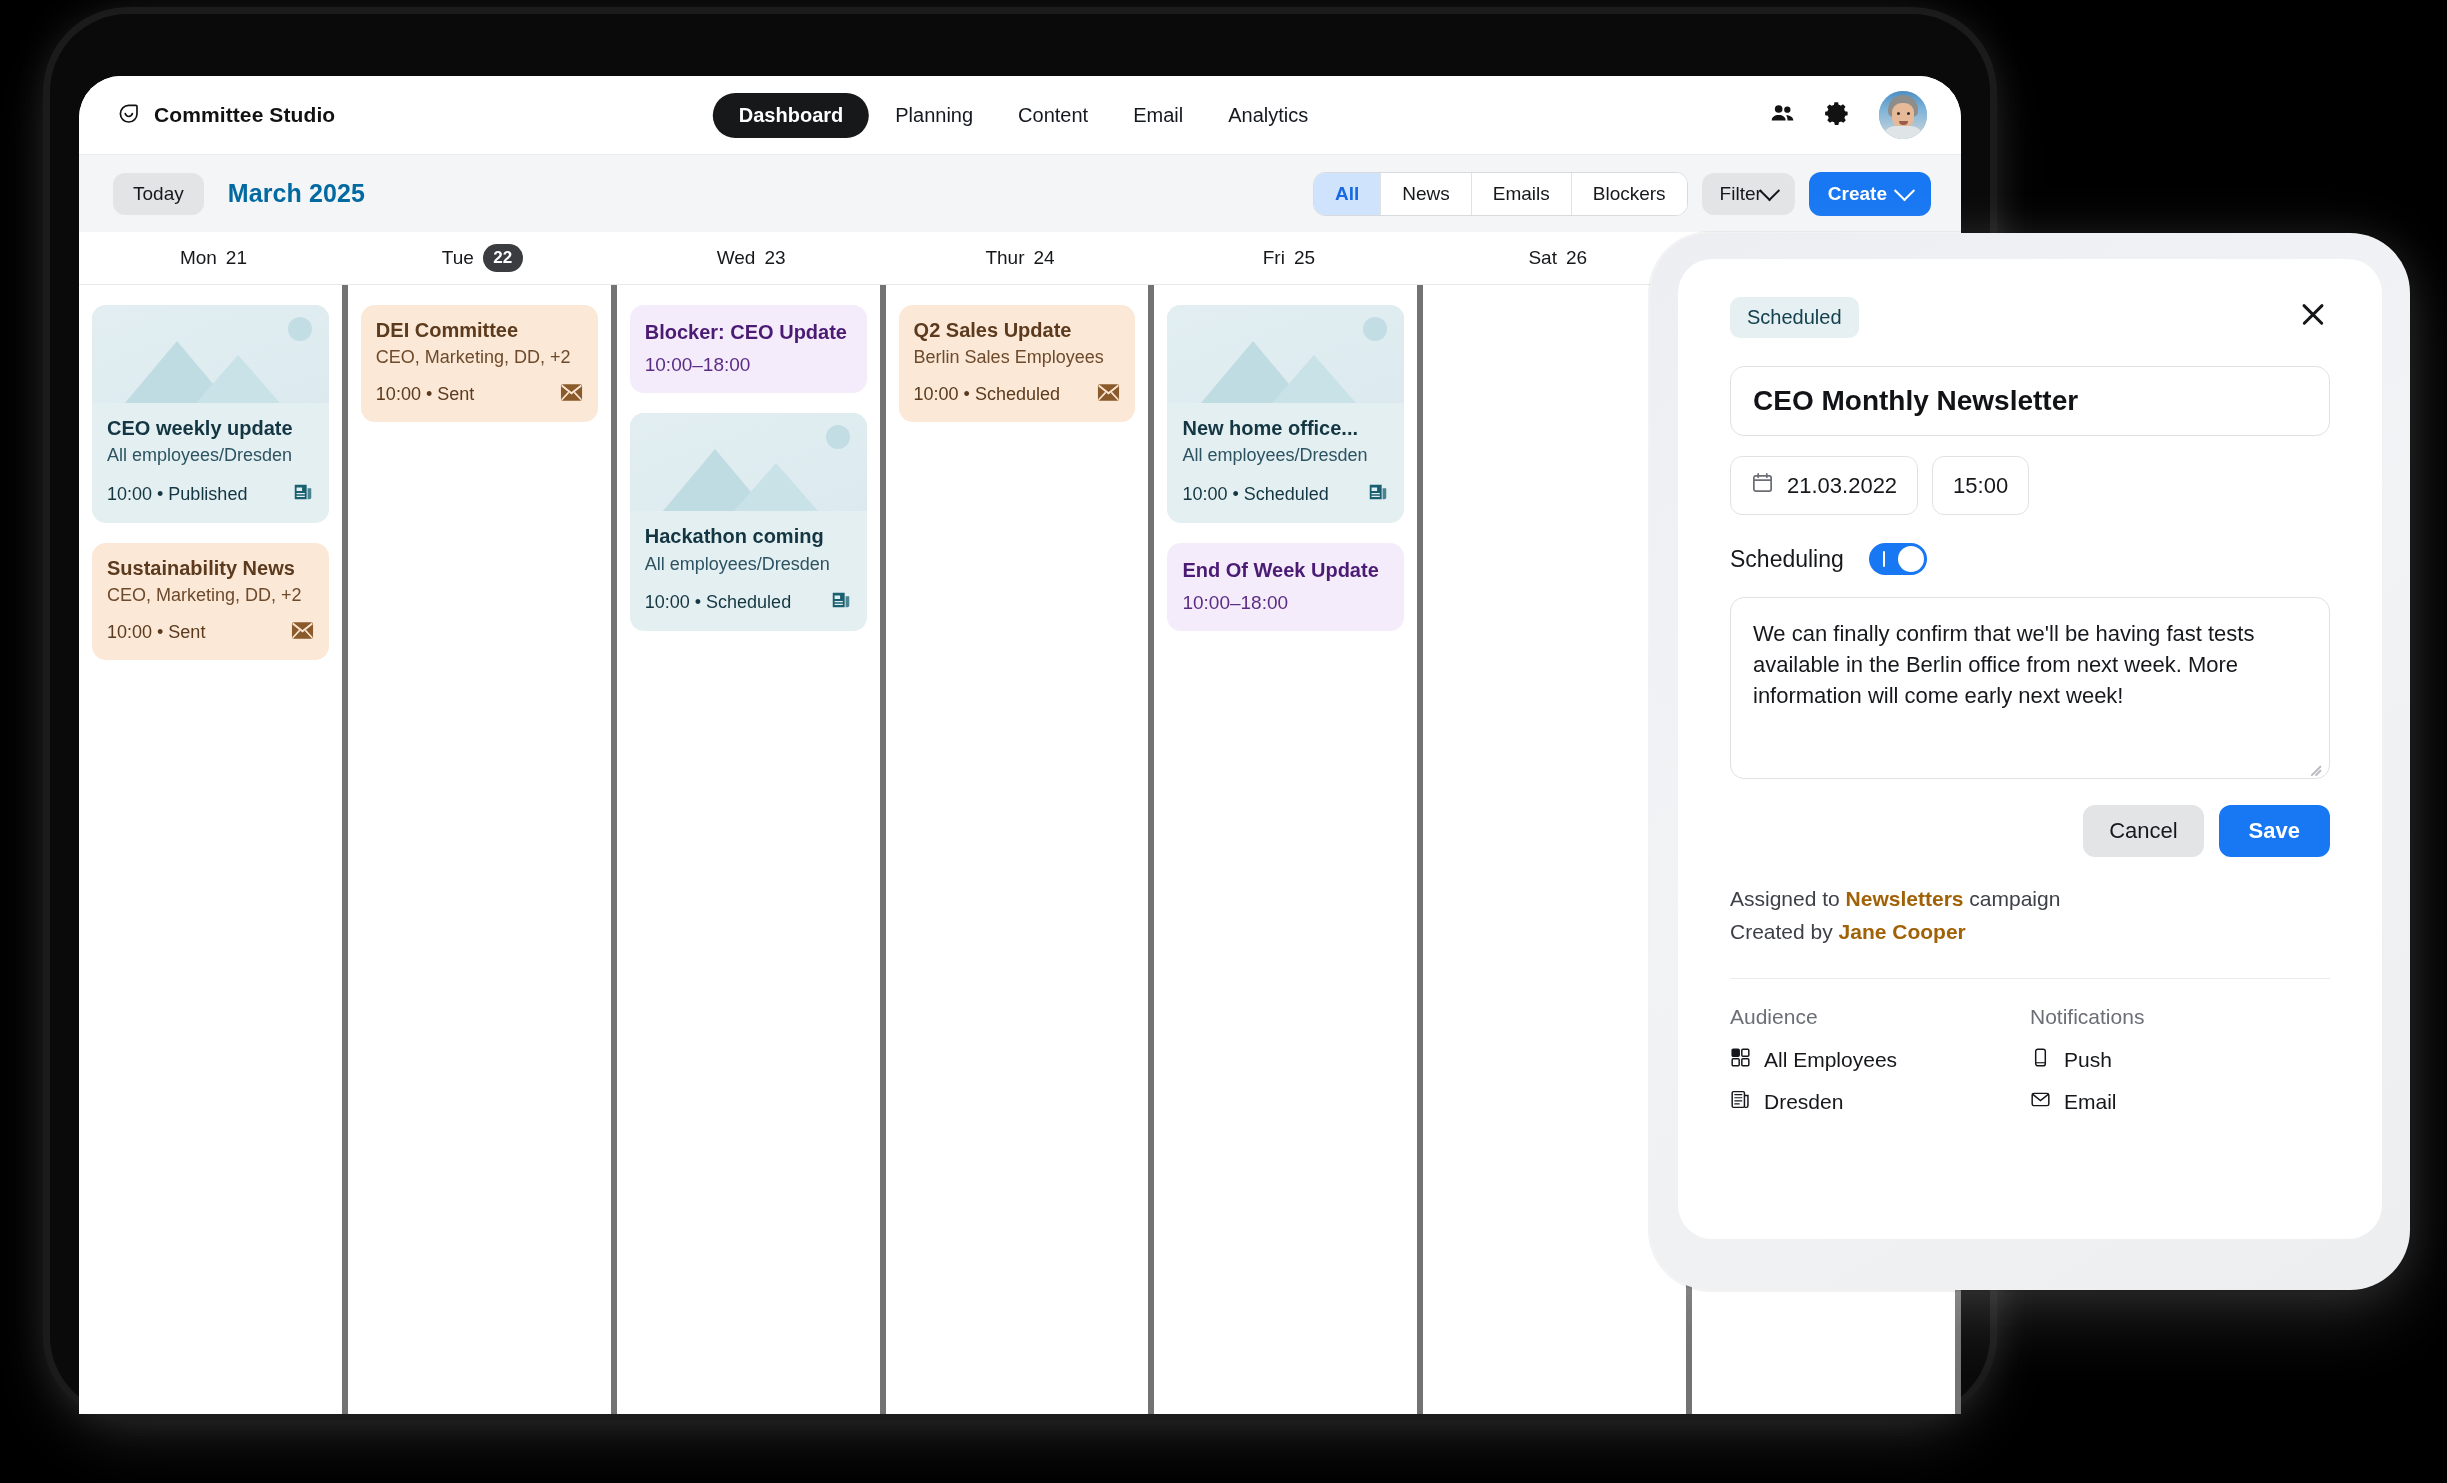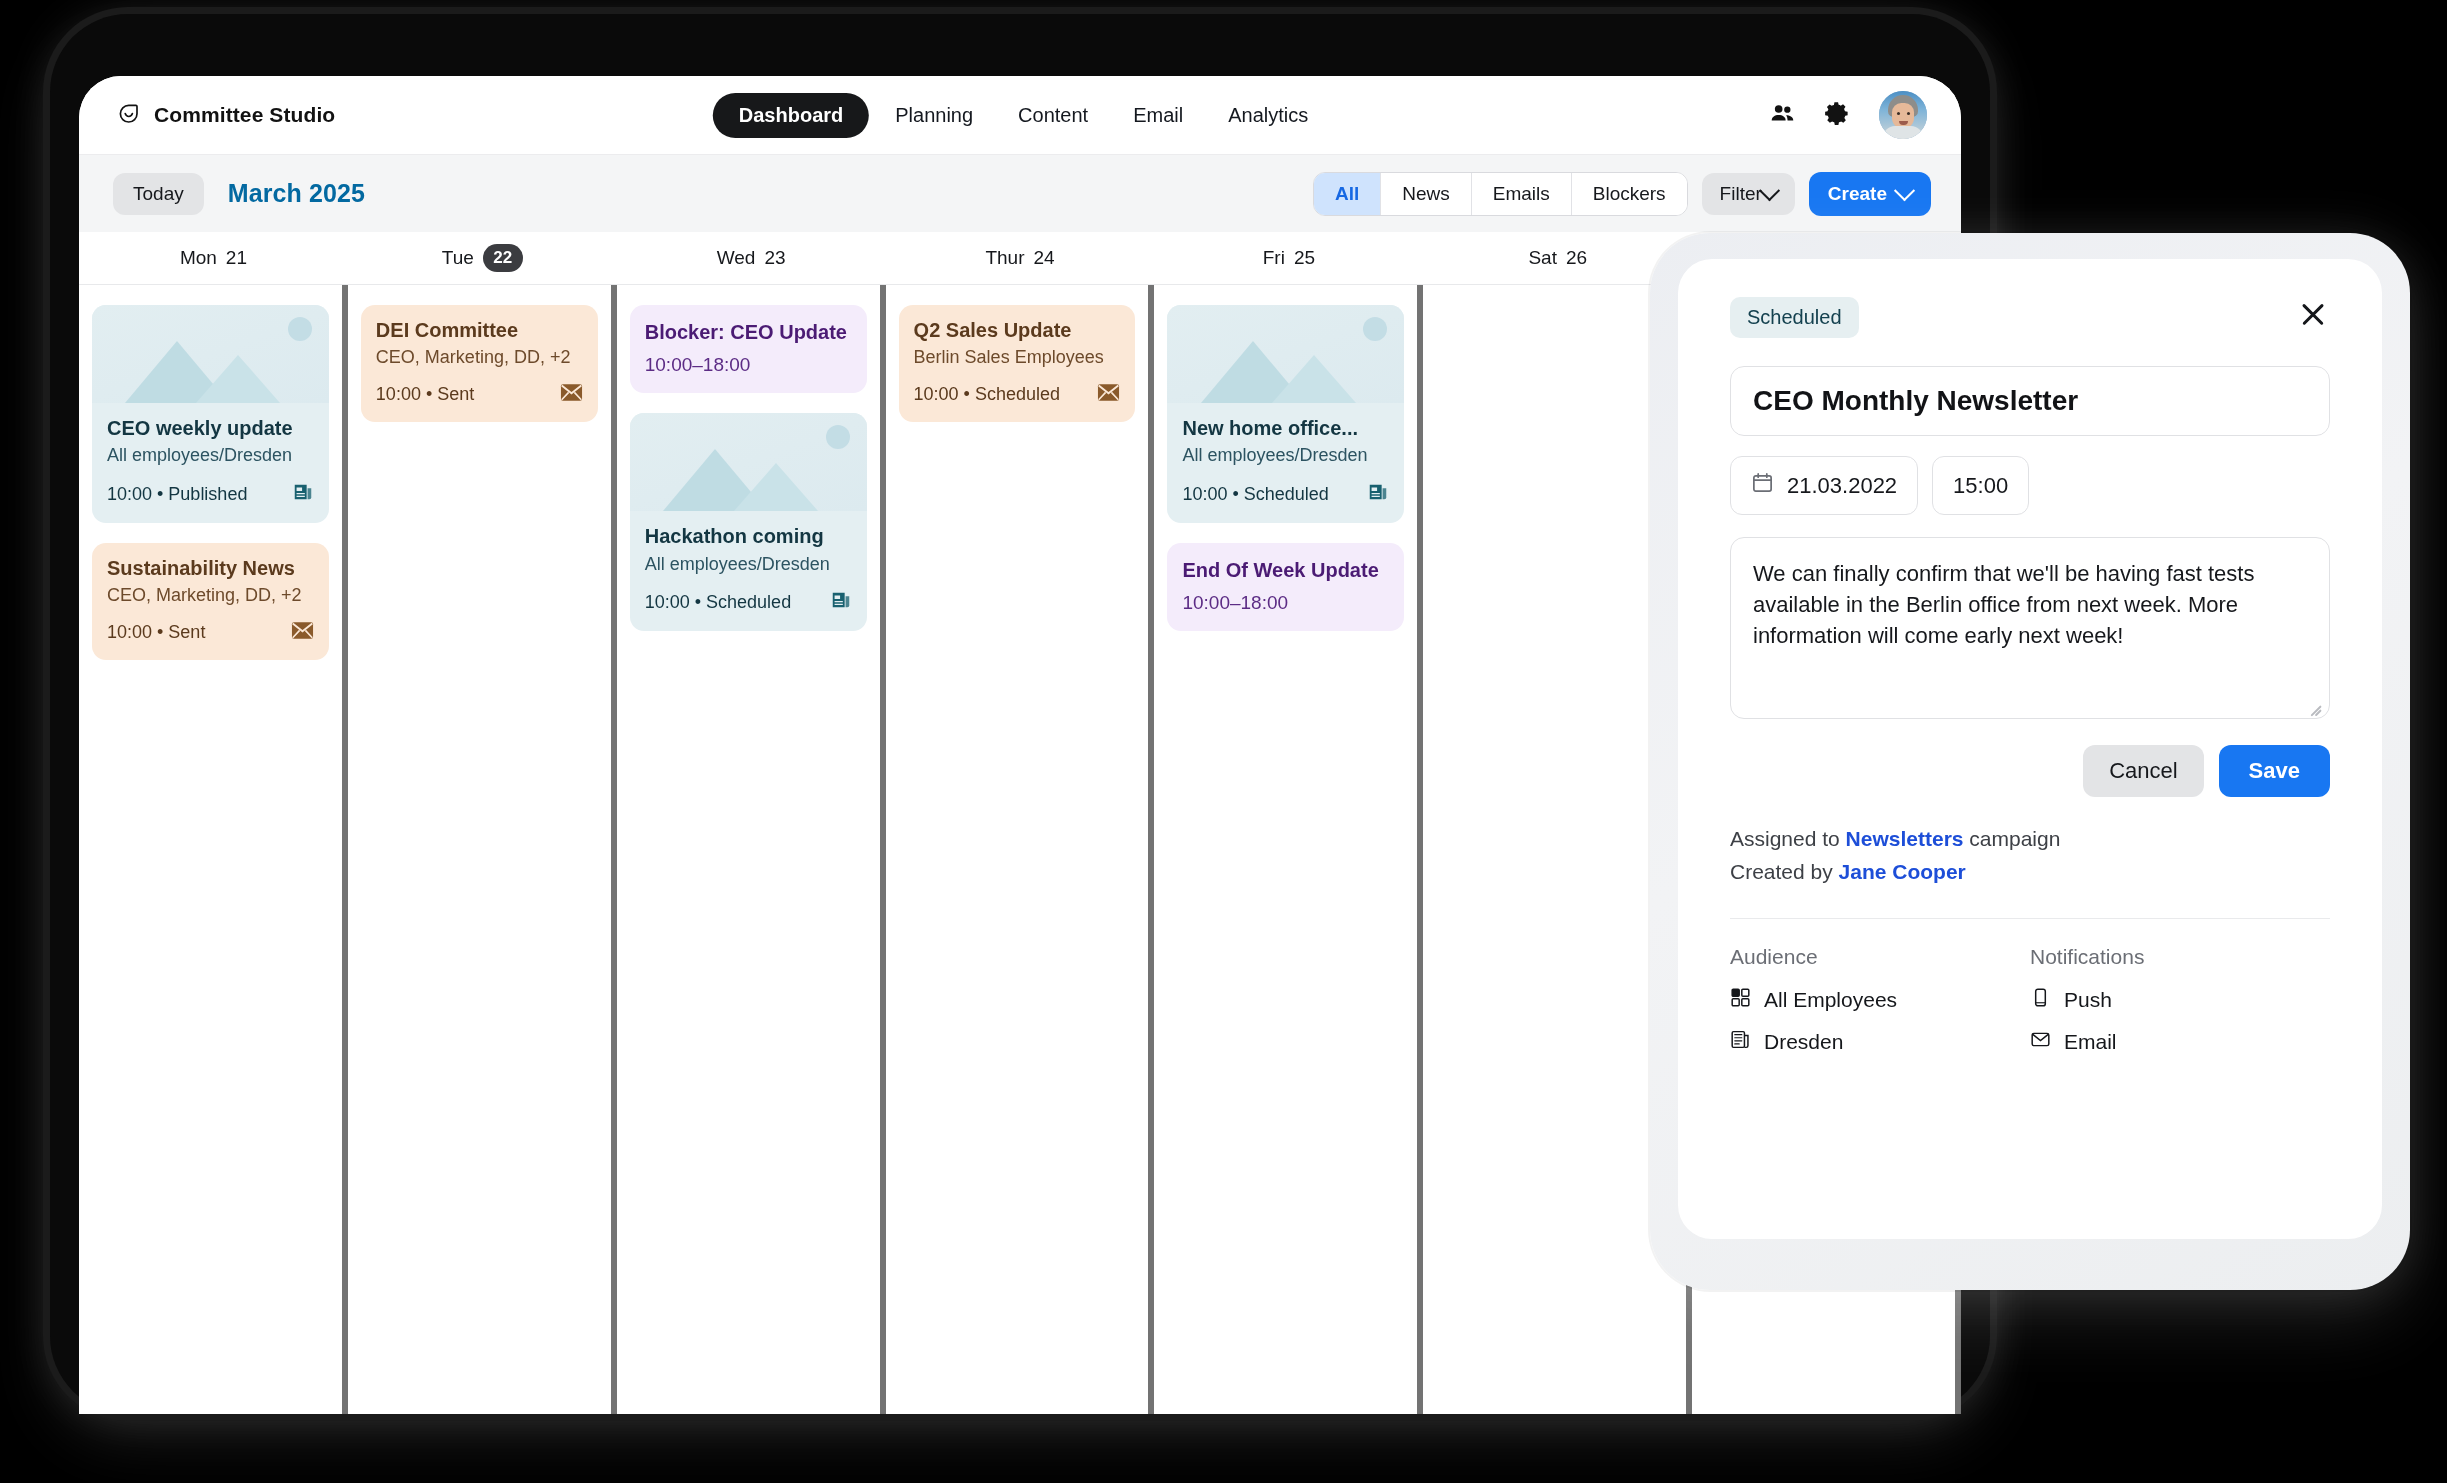--- a/index.html
+++ b/index.html
@@ -94,21 +94,21 @@
   .toggle .knob{position:absolute;right:3px;top:3px;width:26px;height:26px;border-radius:50%;background:#fff;}
   .toggle .bar{position:absolute;left:14px;top:8px;width:2.6px;height:16px;background:#fff;border-radius:2px;}
   .notes{margin-top:22px;border:1px solid #e0e1e4;border-radius:14px;padding:20px 22px;font-size:22px;line-height:1.42;color:#16181c;position:relative;min-height:140px;}
   .resize{position:absolute;right:8px;bottom:7px;width:14px;height:14px;}
   .resize i{position:absolute;right:0;background:#b9bbc0;height:1.8px;border-radius:1px;transform:rotate(-45deg);transform-origin:right center;}
   .resize i:nth-child(1){width:14px;bottom:4px;} .resize i:nth-child(2){width:8px;bottom:0px;}
   .btn-row{display:flex;justify-content:flex-end;gap:15px;margin-top:26px;}
   .btn-cancel{background:#e3e4e6;color:#16181c;border-radius:12px;padding:13px 26px;font-size:22px;}
   .btn-save{background:#1877f2;color:#fff;border-radius:12px;padding:13px 30px;font-size:22px;font-weight:600;}
   .meta{margin-top:26px;font-size:21px;color:#3d4046;line-height:1.55;}
-  .meta b{color:#1d4ed8;font-weight:700;}
+  .meta b{color:#a16207;font-weight:700;}
   .hr{margin-top:30px;height:1px;background:#e9eaec;}
   .two-col{display:flex;margin-top:26px;}
   .two-col>div{flex:1;}
   .colhead{font-size:21px;color:#6b6e75;margin-bottom:18px;}
   .item{display:flex;align-items:center;gap:13px;font-size:21px;color:#15171b;margin-bottom:16px;}
 </style>
 </head>
 <body>
 
 <div class="stage">
@@ -382,20 +382,27 @@
                 <rect x="3" y="5" width="18" height="16" rx="2"></rect>
                 <path d="M3 9.5h18" stroke-width="2"></path>
                 <path d="M7.5 3v3.5M16.5 3v3.5" stroke-linecap="round"></path>
               </svg>
             </span>
             <span>21.03.2022</span>
           </div>
           <div class="dt-box">15:00</div>
         </div>
 
+        <div class="sched-row">
+          <div class="sched-label">Scheduling</div>
+          <div class="toggle">
+            <div class="bar"></div>
+            <div class="knob"></div>
+          </div>
+        </div>
 
         <div class="notes">
           <span>We can finally confirm that we'll be having fast tests available in the Berlin office from next week. More information will come early next week!</span>
           <span class="resize">
               <i></i>
               <i></i>
             </span>
         </div>
 
         <div class="btn-row">

